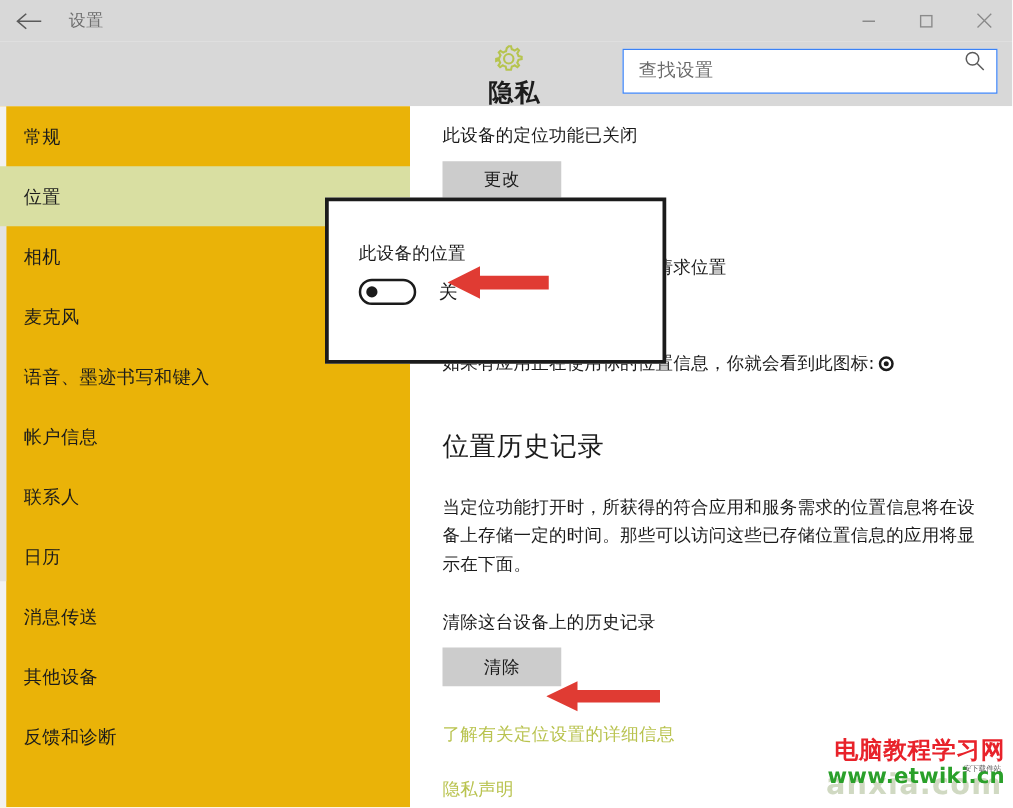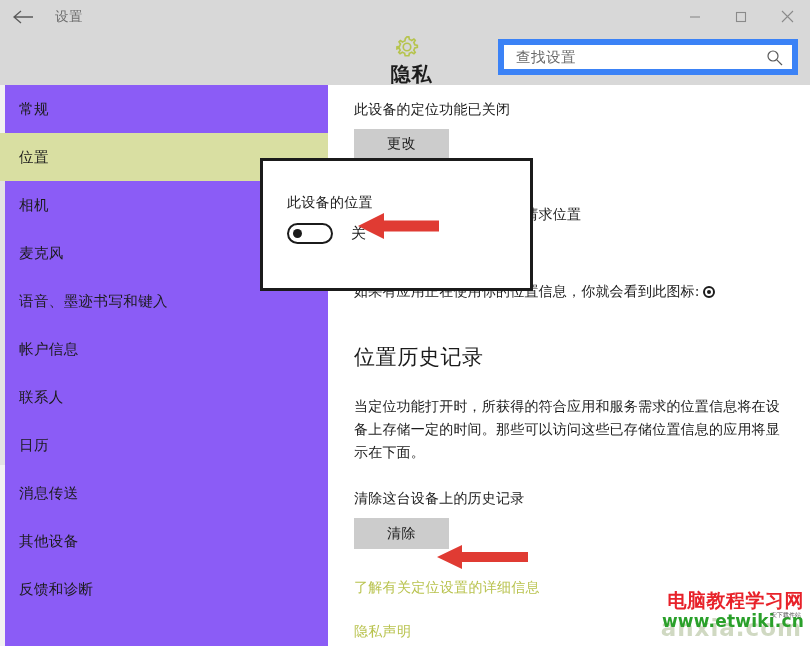--- a/index.html
+++ b/index.html
@@ -86,21 +86,21 @@
     margin-left: 13px;
     letter-spacing: 1px;
   }
 
   
   .sidebar {
     position: absolute;
     top: 85px; left: 0;
     width: 328px;
     height: 561px;
-    background: #8b5cf6;
+    background: #eab308;
   }
   .sb-scroll {
     position: absolute;
     top: 0; left: 0;
     width: 5px;
     height: 561px;
     background: #f2f2f2;
   }
   .sb-thumb {
     position: absolute;
@@ -190,23 +190,22 @@
   .mt-20 { margin-top: 24px; }
 
   
   .search-box {
     position: absolute;
     top: 39px;
     right: 12px;
     width: 300px;
     height: 36px;
     background: #ffffff;
-    border: 6px solid #3b82f6;
-    display: flex;
-    align-items: center;
+    border: 1px solid #3b82f6;
+    display: flex;
     padding: 0 9px 0 12px;
     z-index: 6;
   }
   .search-input {
     flex: 1;
     border: none;
     outline: none;
     font-family: inherit;
     font-size: 14.5px;
     color: #6a6a6a;

